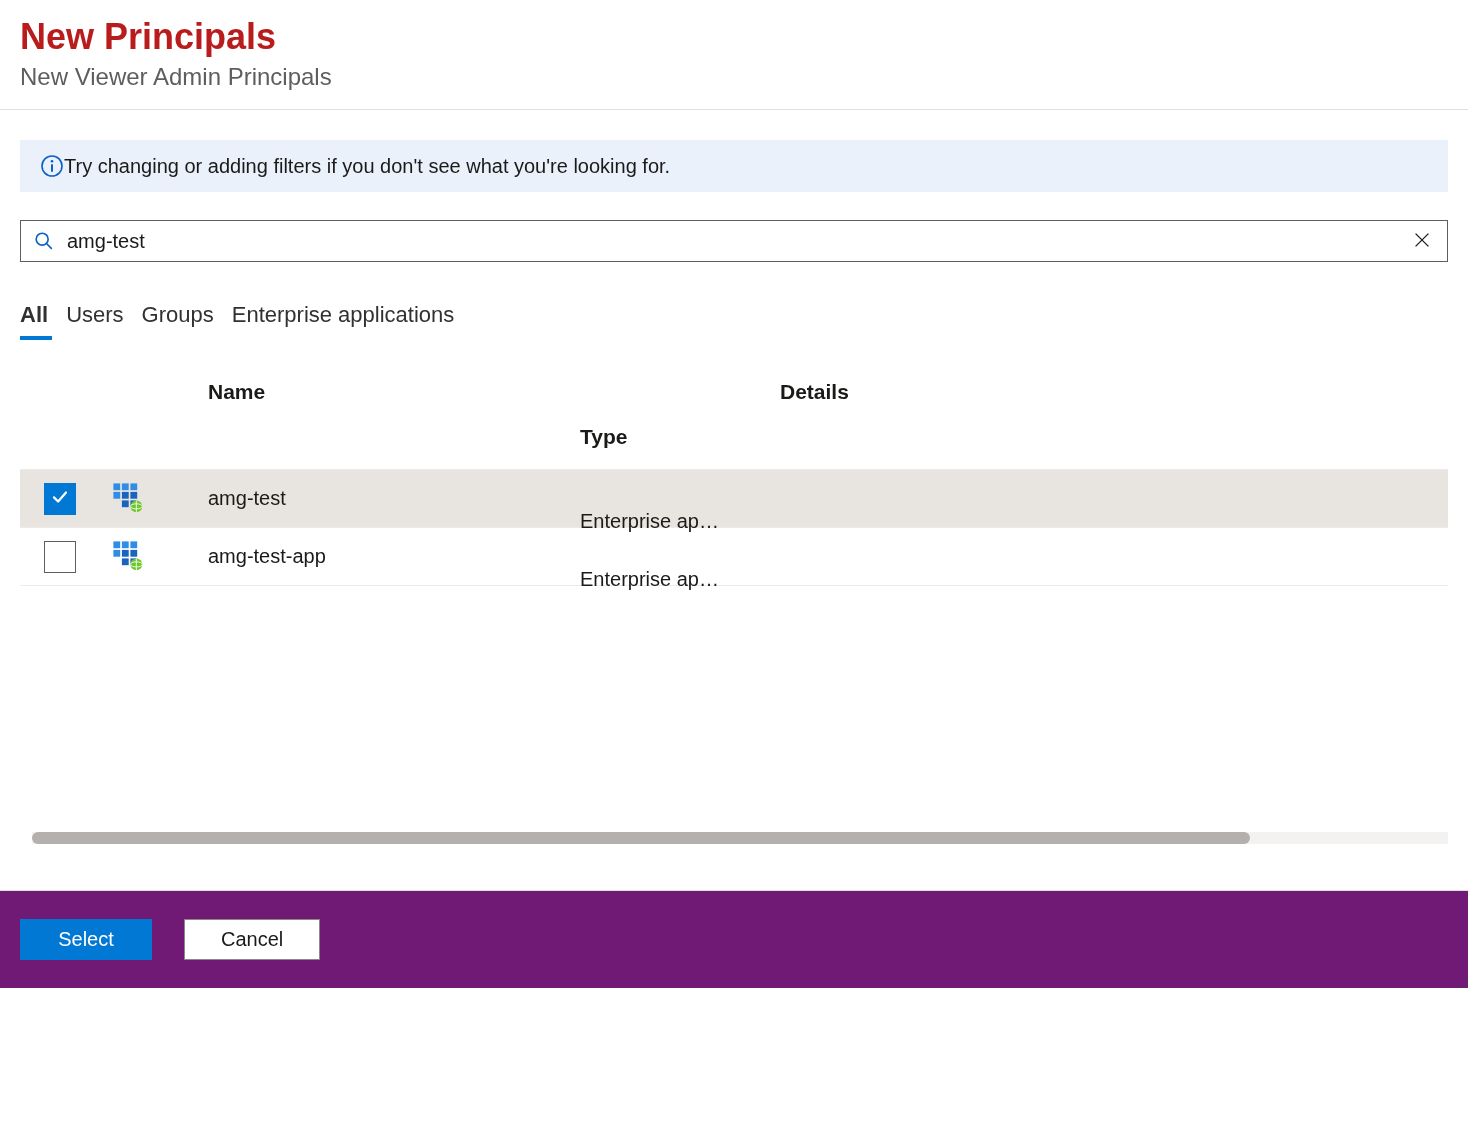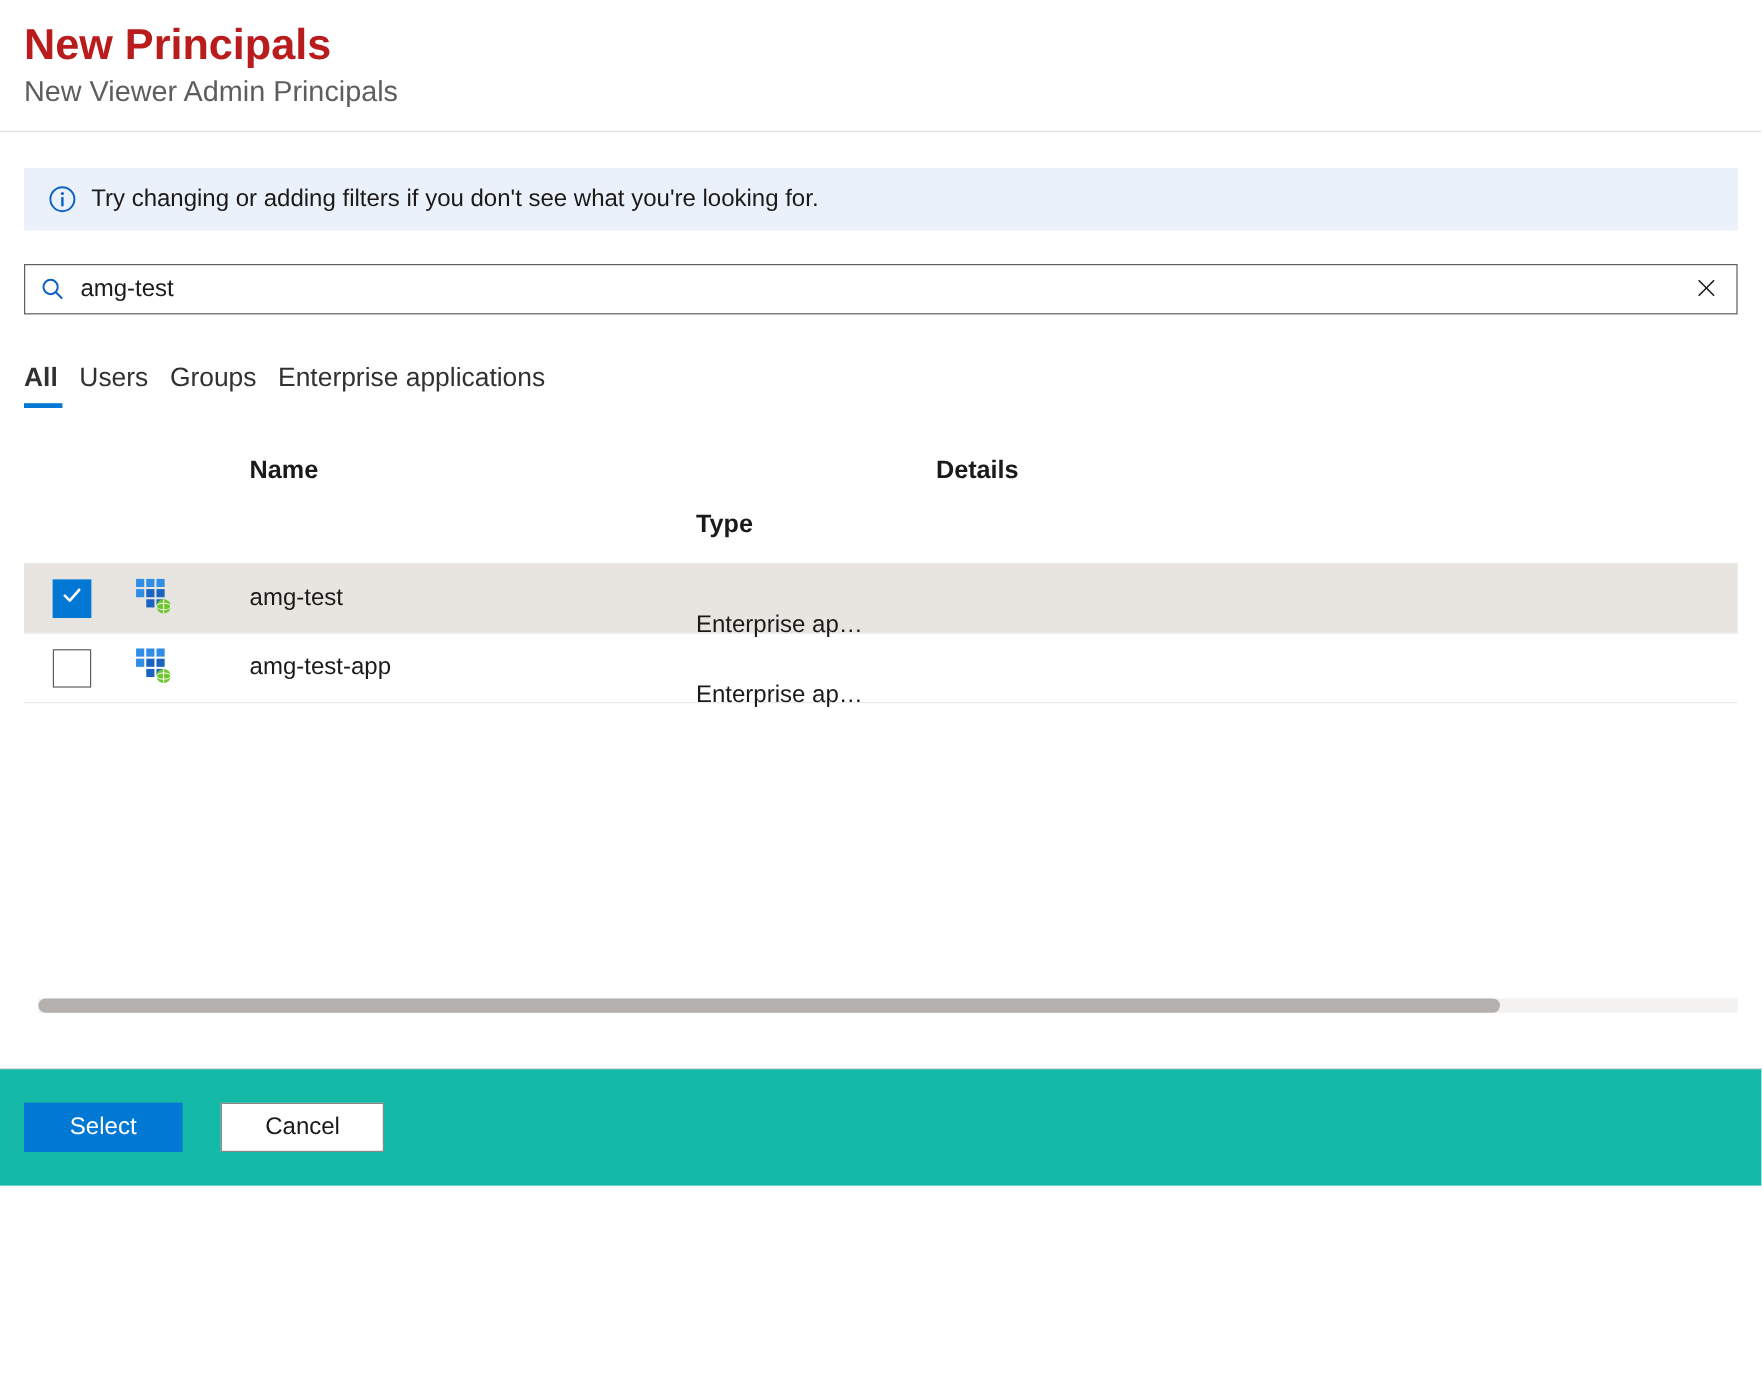--- a/index.html
+++ b/index.html
@@ -39,21 +39,21 @@
       margin: 0;
     }
 
     .content-region {
       padding: 30px 20px 0 20px;
     }
 
     .info-banner {
       display: flex;
       align-items: center;
-      gap: 12px;
+      gap: 0;
       background: #eaf1fb;
       padding: 14px 20px;
       margin-bottom: 28px;
     }
     .info-icon-wrap {
       flex: 0 0 auto;
       display: flex;
       align-items: center;
       justify-content: center;
     }
@@ -209,21 +209,21 @@
 
     .footer-bar {
       position: absolute;
       bottom: 156px;
       left: 0;
       right: 0;
       border-top: 1px solid #e1dfdd;
       padding: 28px 20px;
       display: flex;
       gap: 32px;
-      background: #14b8a6;
+      background: #701a75;
     }
     .btn {
       font-size: 20px;
       font-family: inherit;
       padding: 8px 36px;
       border: 1px solid #8a8886;
       cursor: pointer;
       min-width: 132px;
     }
     .btn.primary {

